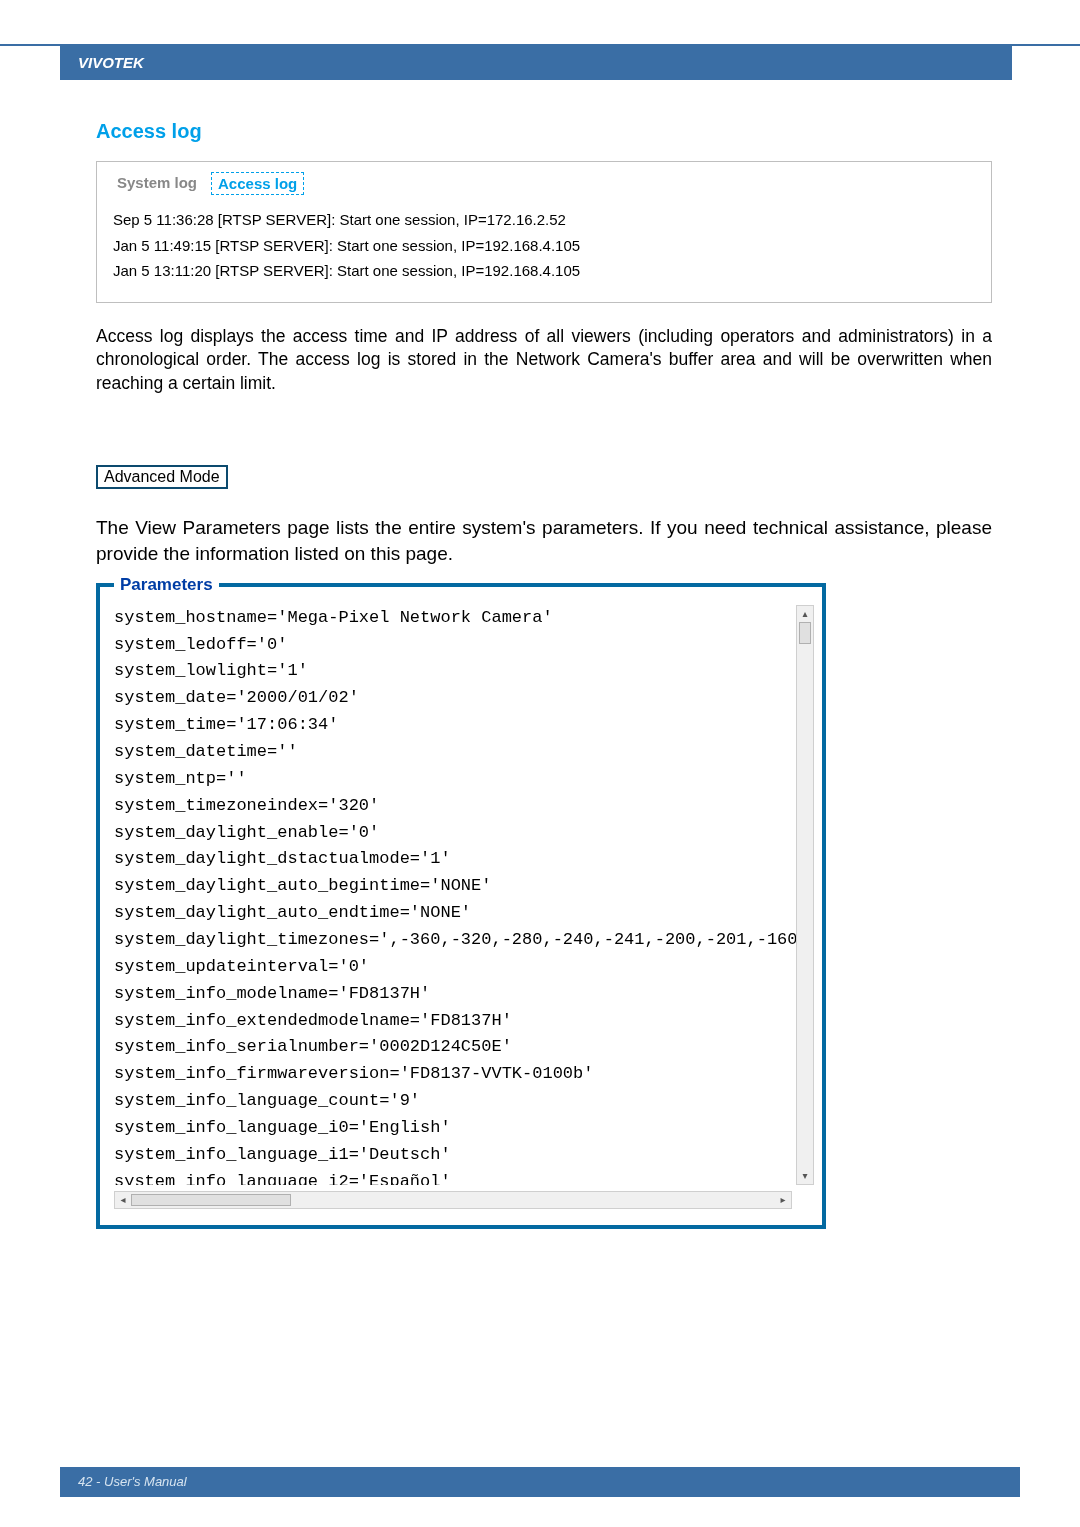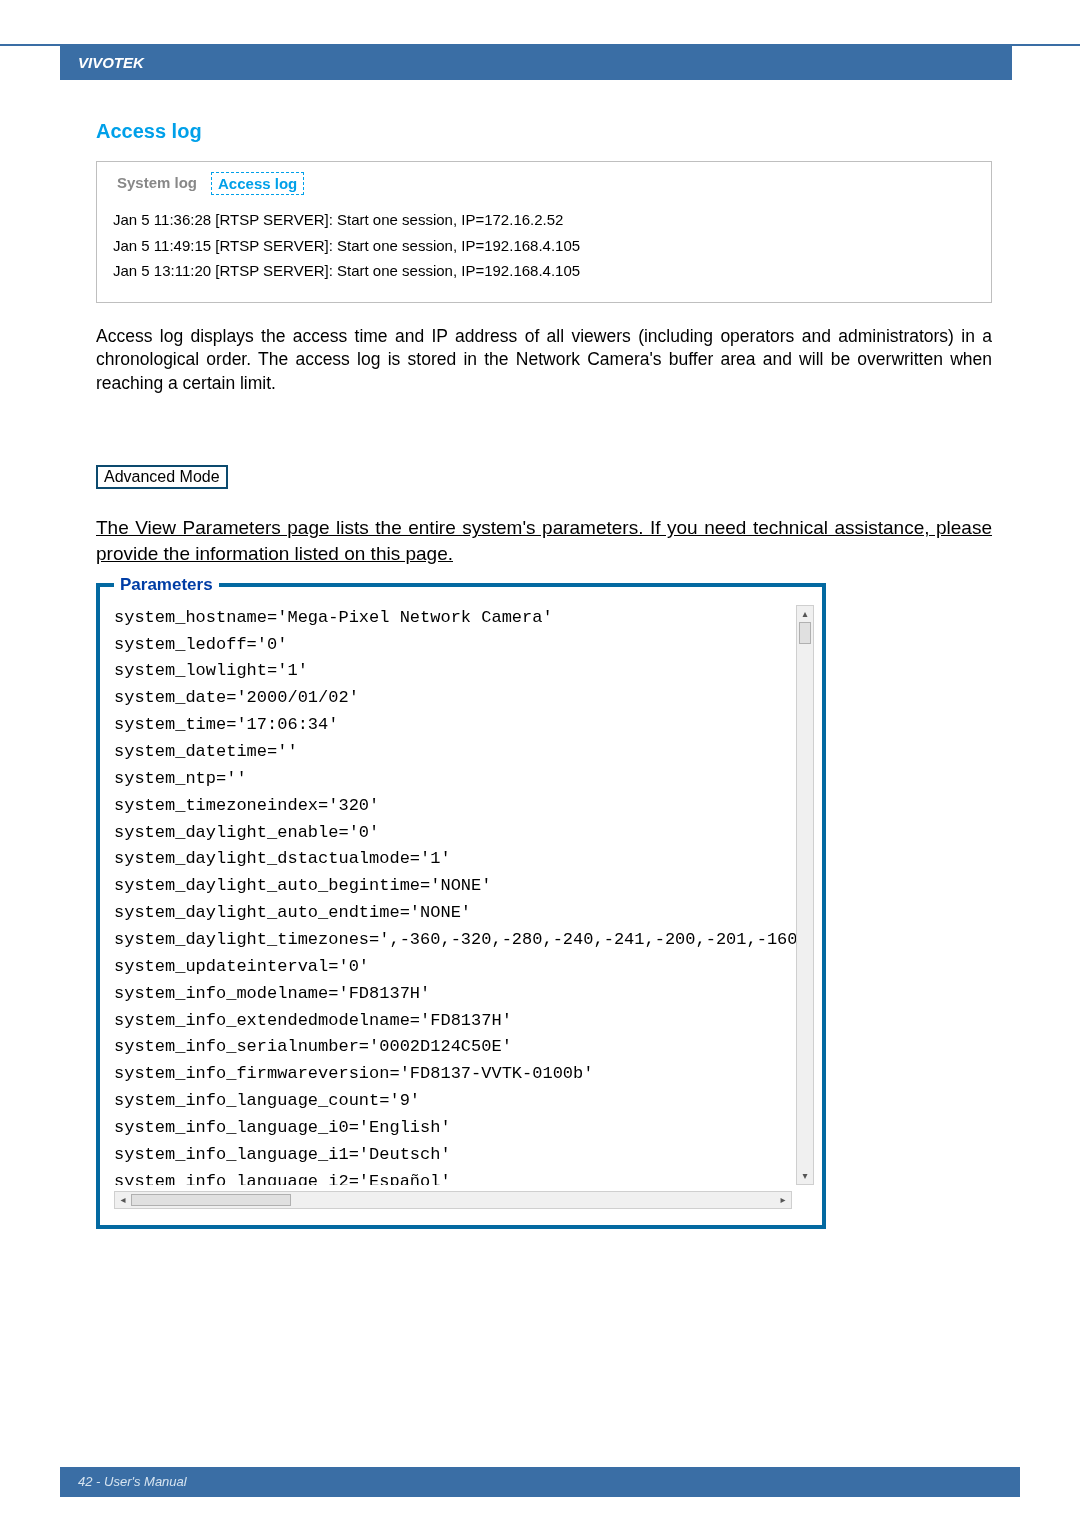--- a/index.html
+++ b/index.html
@@ -92,21 +92,20 @@
     font-size: 16px;
     padding: 1px 6px;
     background: #fff;
   }
   .para2 {
     font-size: 19px;
     color: #000;
     text-align: justify;
     line-height: 1.35;
     margin-bottom: 16px;
-    text-decoration: underline;
   }
   .params-fieldset {
     border: 4px solid #0369a1;
     position: relative;
     padding: 18px 10px 10px 14px;
     width: 730px;
   }
   .params-legend {
     position: absolute;
     top: -12px;
@@ -215,21 +214,21 @@
 <div class="content">
 
   <div class="section-title">Access log</div>
 
   <div class="log-box">
     <div class="tabs">
       <div class="tab">System log</div>
       <div class="tab active">Access log</div>
     </div>
     <div class="log-lines">
-      <div>Jan 5 11:36:28 [RTSP SERVER]: Start one session, IP=172.16.2.52</div>
+      <div>Sep 5 11:36:28 [RTSP SERVER]: Start one session, IP=172.16.2.52</div>
       <div>Jan 5 11:49:15 [RTSP SERVER]: Start one session, IP=192.168.4.105</div>
       <div>Jan 5 13:11:20 [RTSP SERVER]: Start one session, IP=192.168.4.105</div>
     </div>
   </div>
 
   <div class="para">Access log displays the access time and IP address of all viewers (including operators and administrators) in a chronological order. The access log is stored in the Network Camera's buffer area and will be overwritten when reaching a certain limit.</div>
 
   <div class="h2-row">
     <span class="badge">Advanced Mode</span>
   </div>

